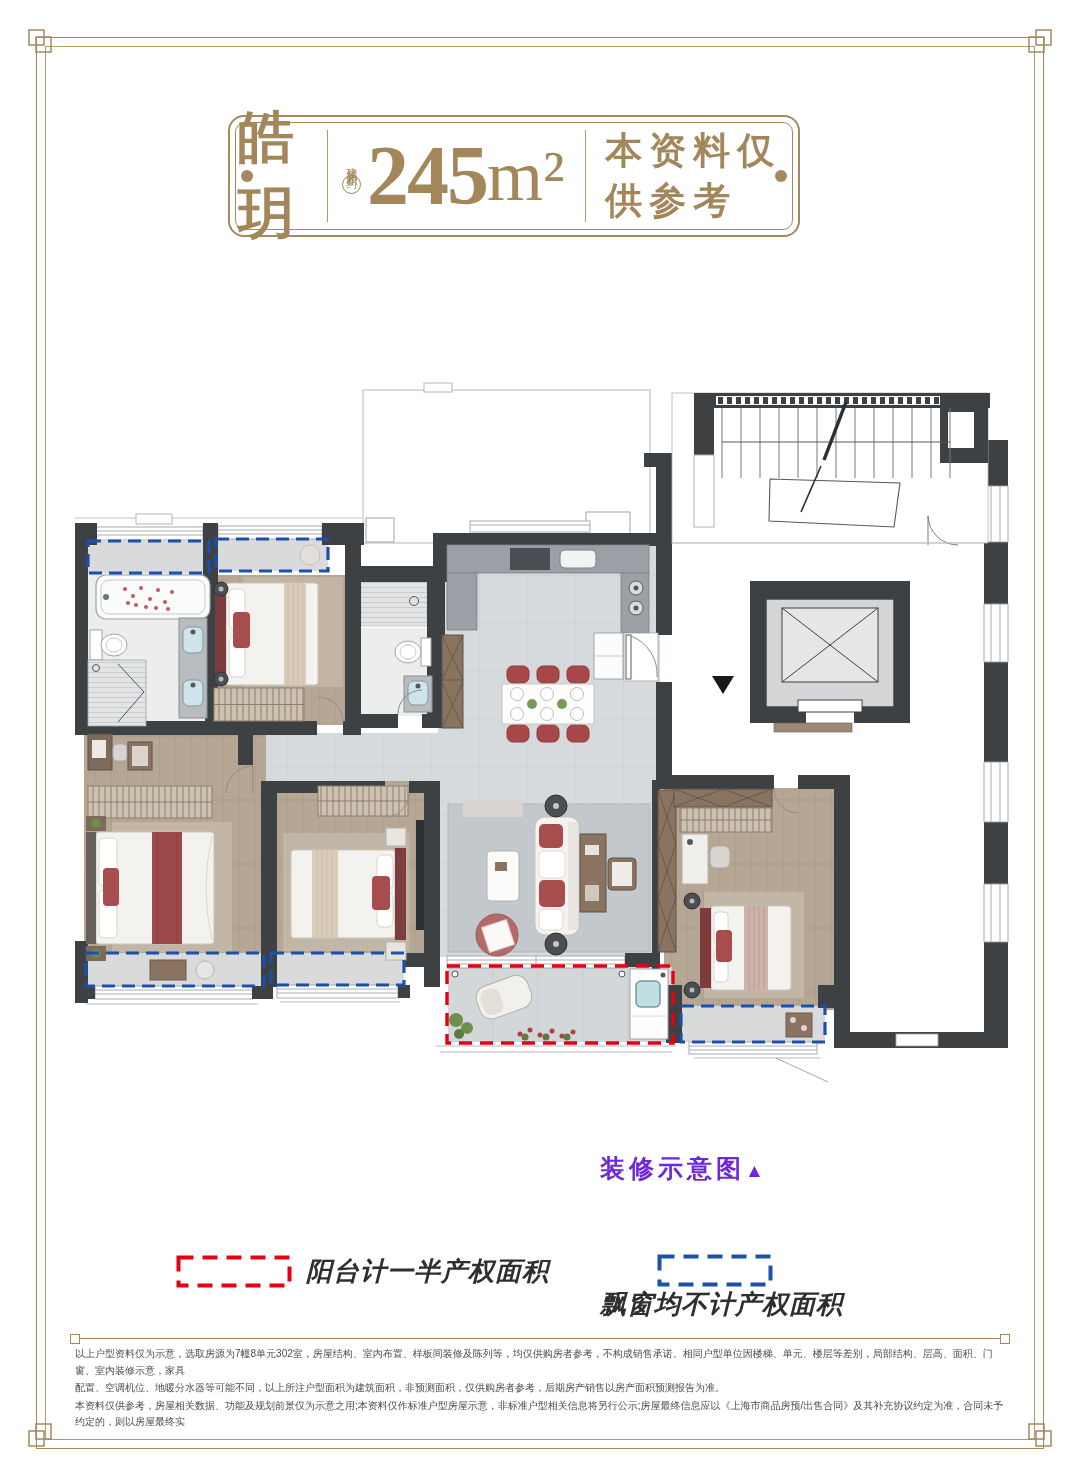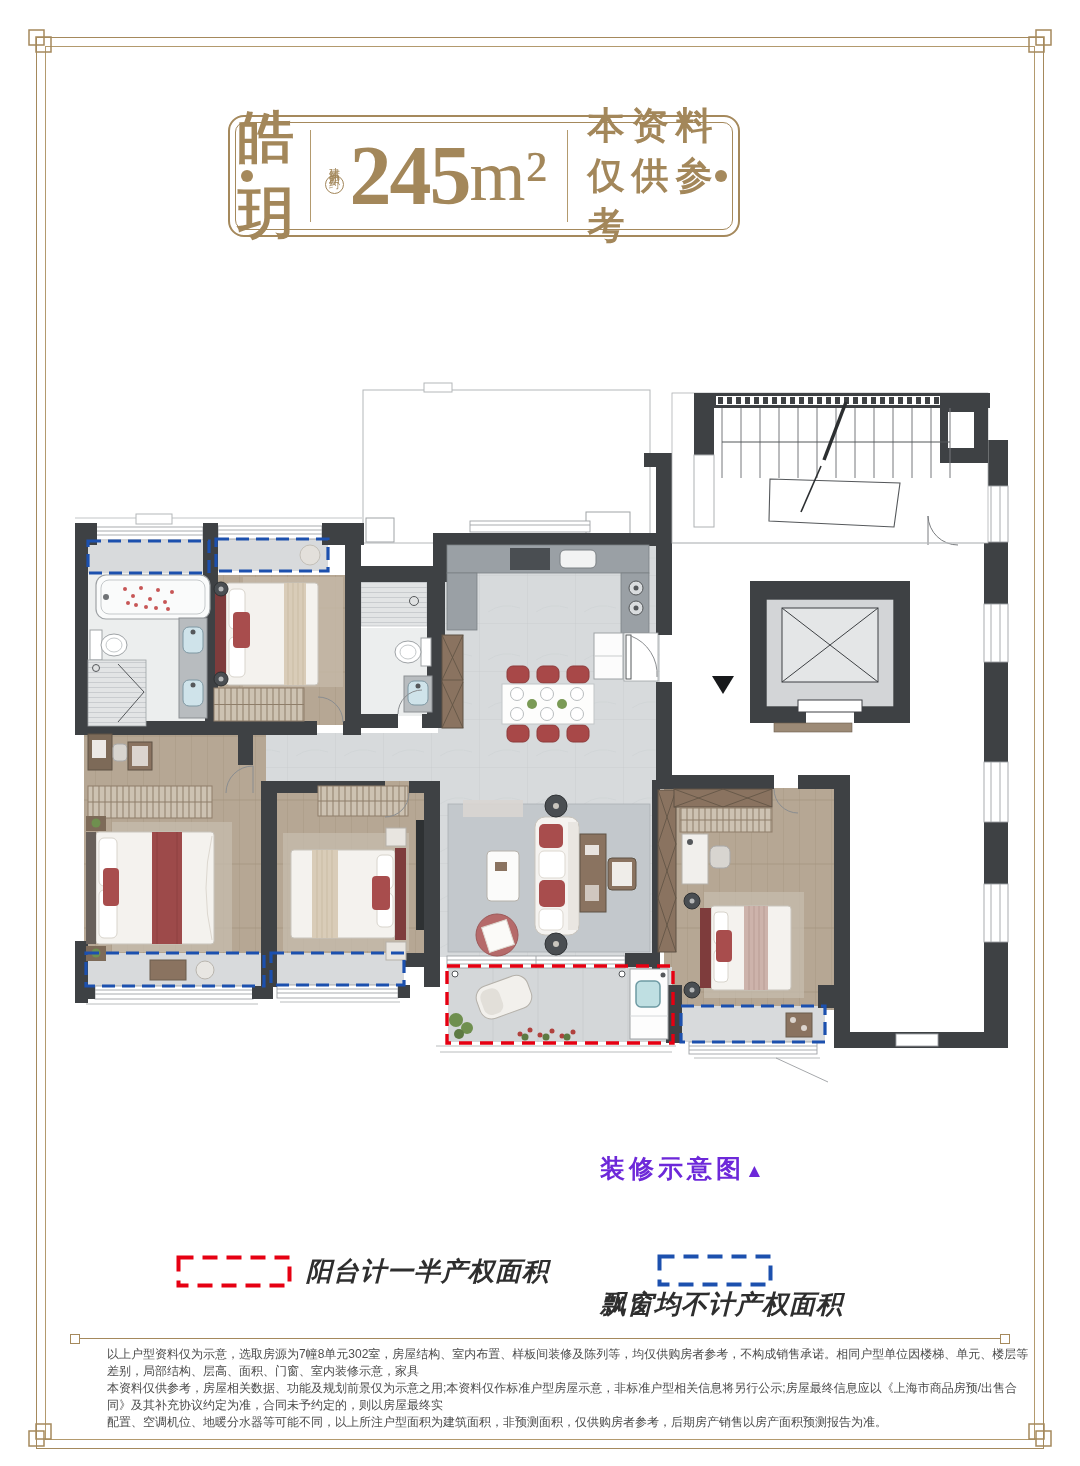--- a/index.html
+++ b/index.html
@@ -5,21 +5,21 @@
   html,body{margin:0;padding:0;background:#fff;}
   body{width:1080px;height:1466px;position:relative;overflow:hidden;
        font-family:"Liberation Sans","DejaVu Sans",sans-serif;}
   .abs{position:absolute;}
   
   .border-outer{left:36px;top:37px;width:1006px;height:1410px;border:1.5px solid #a5895c;}
   .border-inner{left:45px;top:46px;width:988px;height:1392px;border:1px solid #b executes39a6e;}
   .border-inner{border:1px solid #b39a6e;}
   .knot{width:30px;height:30px;}
   
-  .plaque{left:228px;top:115px;width:512px;height:122px;}
+  .plaque{left:228px;top:115px;width:572px;height:122px;}
   .plaque .outer{position:absolute;inset:0;border:2.5px solid #a5895c;border-radius:16px;}
   .plaque .inner{position:absolute;inset:7px;border:1.2px solid #a5895c;border-radius:10px;}
   .plaque .dot{position:absolute;top:50%;width:12px;height:12px;border-radius:50%;background:#a5895c;transform:translateY(-50%);}
   .plaque .dot.l{left:13px;} .plaque .dot.r{right:13px;}
   .plaque-row{position:absolute;inset:0;display:flex;align-items:center;justify-content:center;
               color:#a3875a;font-family:"Liberation Serif","DejaVu Serif",serif;}
   .t-name{font-size:56px;font-weight:700;letter-spacing:10px;margin-left:10px;}
   .t-div{width:1px;height:92px;background:#b39a6e;margin:0 14px 0 6px;}
   .t-vert{display:flex;flex-direction:column;align-items:center;margin-right:6px;}
   .t-vlabel{writing-mode:vertical-rl;font-size:11px;letter-spacing:3px;line-height:1;}
@@ -30,21 +30,21 @@
   .t-layout{font-size:37px;font-weight:700;letter-spacing:7px;}
   
   svg.plan{position:absolute;left:0;top:0;}
   
   .note{left:600px;top:1152px;width:410px;font-size:25px;color:#6d28d9;
         font-family:"Liberation Serif","DejaVu Serif",serif;letter-spacing:4px;font-weight:600;}
   .note .tri{font-size:19px;letter-spacing:0;}
   .legend-item{display:flex;align-items:center;}
   .legend-item .lab{margin-left:14px;font-size:26px;color:#2e2e2e;letter-spacing:1px;font-weight:600;font-style:italic;}
   .lg1{left:176px;top:1254px;} .lg2{left:586px;top:1254px;flex-direction:column;}
-  .disc{left:75px;top:1346px;width:933px;color:#4c4c4c;font-size:12px;line-height:16.5px;margin-left:32px;}
+  .disc{left:75px;top:1346px;width:933px;color:#4c4c4c;font-size:10px;line-height:16.5px;}
   .disc p{margin:0 0 1px 0;}
   .disc-line{left:78px;top:1338px;width:924px;height:1px;background:#a5895c;}
   .disc-orn{width:8px;height:8px;border:1px solid #a5895c;background:#fff;top:1334px;}
 </style>
 </head>
 <body>
 
 <div class="abs border-outer"></div>
 <div class="abs border-inner"></div>
 <svg class="abs knot" style="left:26px;top:27px" viewBox="0 0 30 30">
@@ -543,15 +543,15 @@
     <rect x="2.5" y="2.5" width="111" height="28" fill="#fff" stroke-width="4" stroke-dasharray="15 9" stroke="#1c50ae"></rect>
   </svg>
   <span class="lab">飘窗均不计产权面积</span>
 </div>
 
 <div class="abs disc-line"></div>
 <div class="abs disc-orn" style="left:70px"></div>
 <div class="abs disc-orn" style="left:1000px"></div>
 <div class="abs disc">
   <p>以上户型资料仅为示意，选取房源为7幢8单元302室，房屋结构、室内布置、样板间装修及陈列等，均仅供购房者参考，不构成销售承诺。相同户型单位因楼梯、单元、楼层等差别，局部结构、层高、面积、门窗、室内装修示意，家具</p>
+  <p>配置、空调机位、地暖分水器等可能不同，以上所注户型面积为建筑面积，非预测面积，仅供购房者参考，后期房产销售以房产面积预测报告为准。</p>
   <p>本资料仅供参考，房屋相关数据、功能及规划前景仅为示意之用;本资料仅作标准户型房屋示意，非标准户型相关信息将另行公示;房屋最终信息应以《上海市商品房预/出售合同》及其补充协议约定为准，合同未予约定的，则以房屋最终实</p>
-  <p>配置、空调机位、地暖分水器等可能不同，以上所注户型面积为建筑面积，非预测面积，仅供购房者参考，后期房产销售以房产面积预测报告为准。</p>
 </div>
 
 </body></html>

